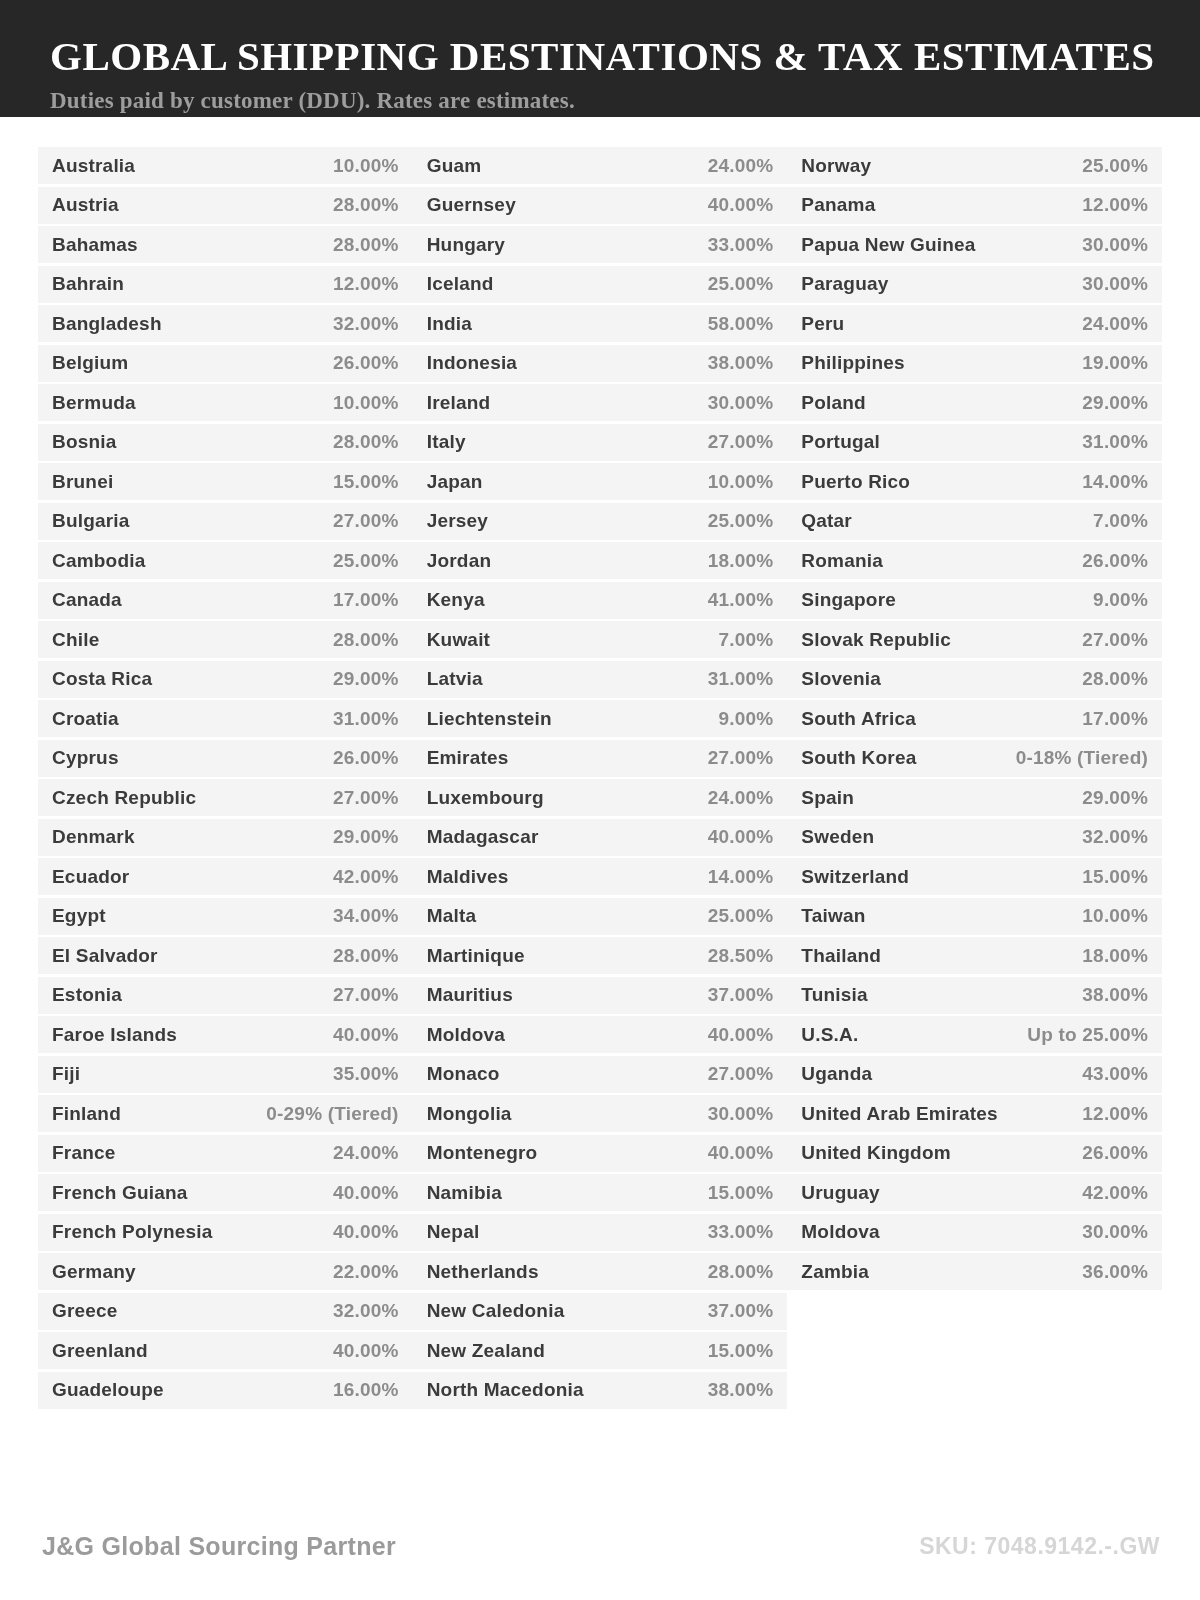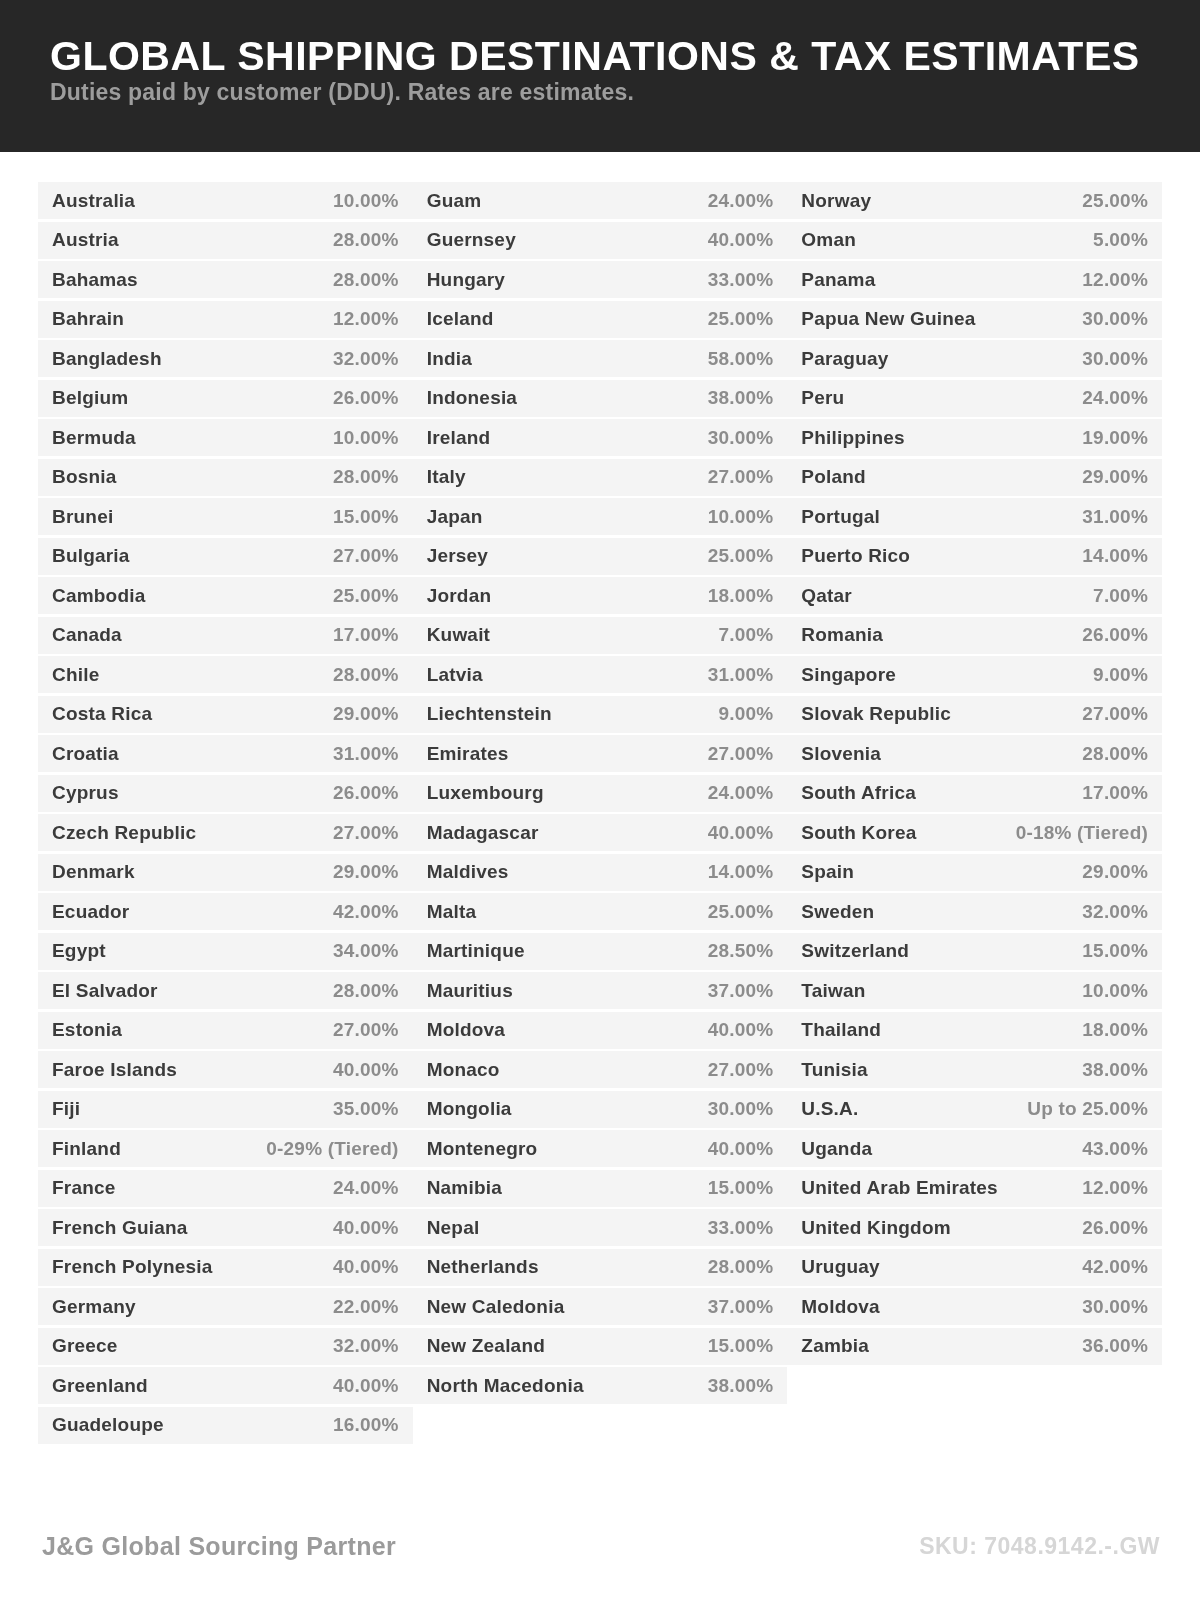--- a/index.html
+++ b/index.html
@@ -11,30 +11,31 @@
     --brand-text:#9b9b9b;
     --sku-text:#d6d6d6;
   }
   html,body{margin:0;padding:0;}
   body{
     width:1200px;height:1600px;position:relative;background:#ffffff;
     font-family:"Liberation Sans", sans-serif;overflow:hidden;
   }
   .header{
     background:var(--header-bg);
-    height:152px;box-sizing:border-box;
+    height:117px;box-sizing:border-box;
     padding:34px 76px 0 50px;
+    font-family:Liberation Serif, serif;
   }
   .page-title{
     color:#ffffff;font-size:41px;font-weight:800;
     letter-spacing:0.5px;line-height:1.1;white-space:nowrap;
   }
   .page-subtitle{
     color:var(--subtitle-text);font-size:23px;font-weight:700;
-    letter-spacing:0.2px;
+    margin-top:9px;letter-spacing:0.2px;
   }
   .table{
     margin:30px 38px 0 38px;
     display:grid;grid-template-columns:1fr 1fr 1fr;
     align-items:start;
   }
   .col{display:flex;flex-direction:column;}
   .row{
     background:var(--row-bg);
     height:37px;margin-bottom:2.5px;
@@ -279,20 +280,24 @@
   <div class="row">
     <span class="country">Jersey</span>
     <span class="rate">25.00%</span>
   </div>
 
   <div class="row">
     <span class="country">Jordan</span>
     <span class="rate">18.00%</span>
   </div>
 
+  <div class="row">
+    <span class="country">Kenya</span>
+    <span class="rate">41.00%</span>
+  </div>
 
   <div class="row">
     <span class="country">Kuwait</span>
     <span class="rate">7.00%</span>
   </div>
 
   <div class="row">
     <span class="country">Latvia</span>
     <span class="rate">31.00%</span>
   </div>
@@ -386,24 +391,20 @@
     <span class="country">North Macedonia</span>
     <span class="rate">38.00%</span>
   </div>
 </div>
   <div class="col">
   <div class="row">
     <span class="country">Norway</span>
     <span class="rate">25.00%</span>
   </div>
 
-  <div class="row">
-    <span class="country">Oman</span>
-    <span class="rate">5.00%</span>
-  </div>
 
   <div class="row">
     <span class="country">Panama</span>
     <span class="rate">12.00%</span>
   </div>
 
   <div class="row">
     <span class="country">Papua New Guinea</span>
     <span class="rate">30.00%</span>
   </div>

